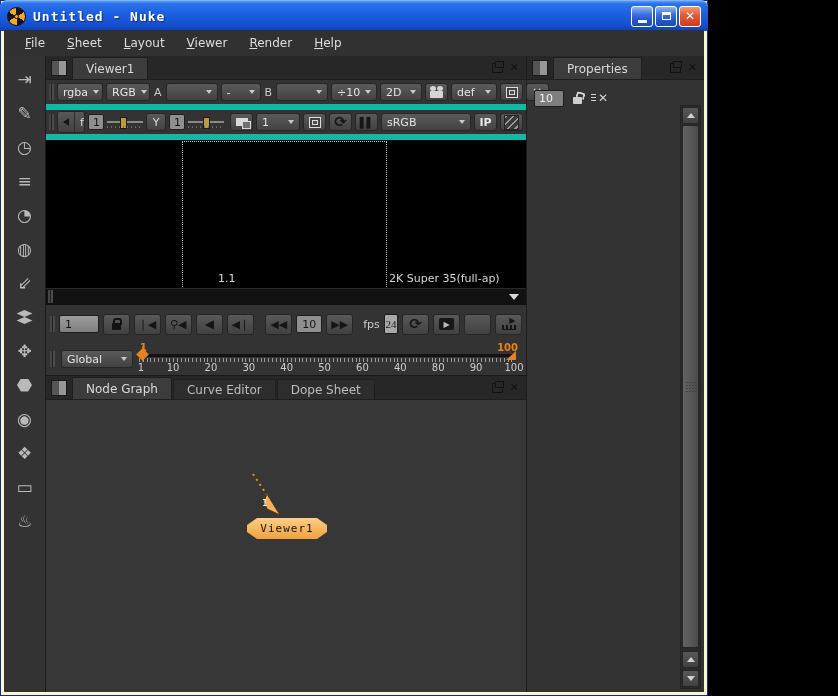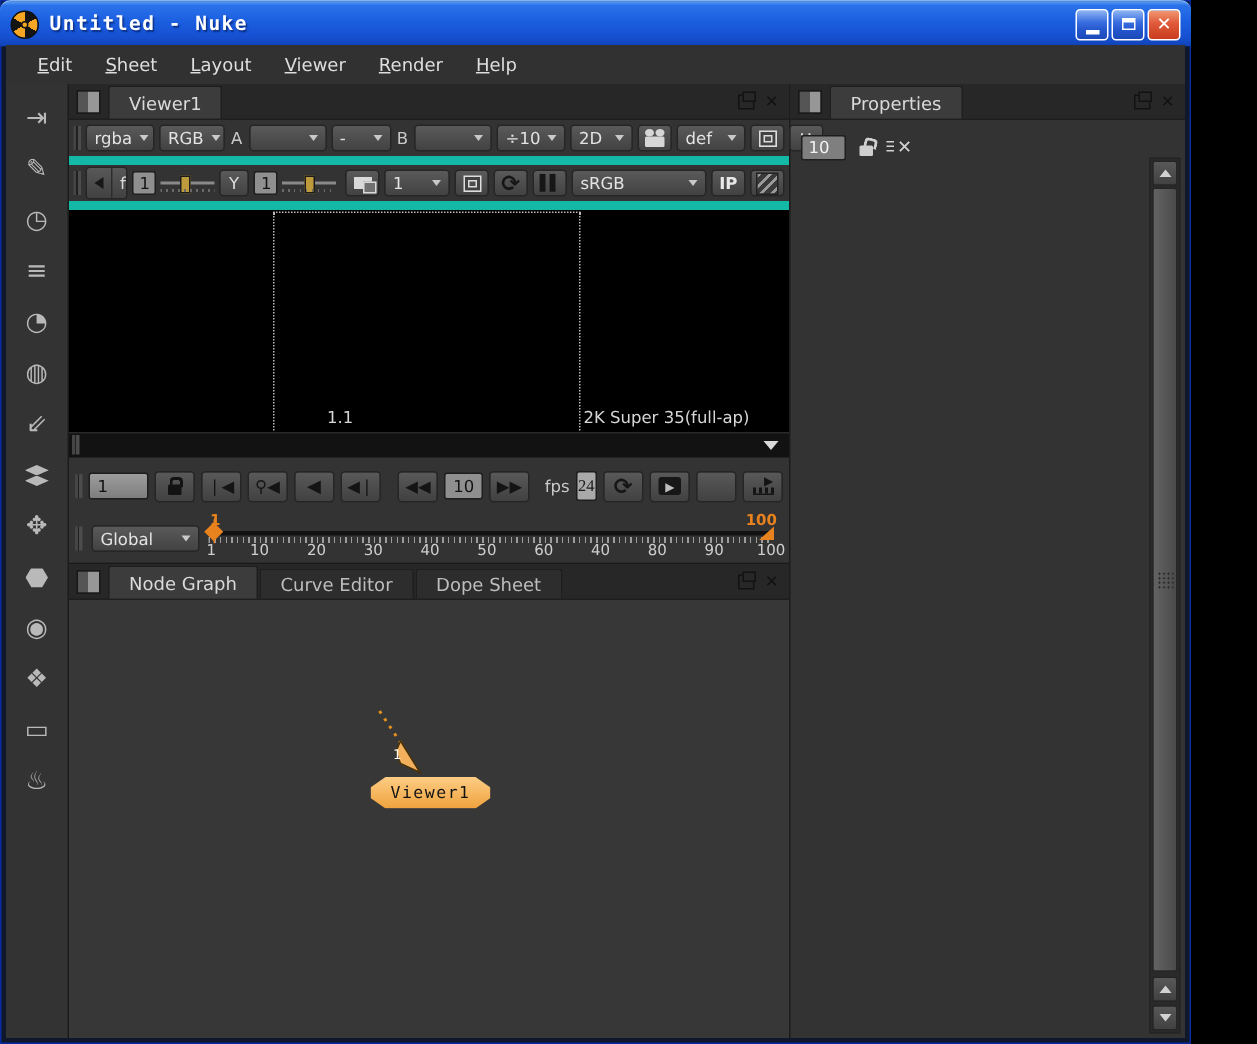--- a/index.html
+++ b/index.html
@@ -1,16 +1,16 @@
 <!DOCTYPE html>
 <html><head>
 <meta charset="utf-8">
 <style>
   html,body{margin:0;padding:0;background:#000;}
-  .window{position:relative;width:794px;height:696px;background:#0f172a;
+  .window{position:relative;width:708px;height:696px;background:#fef9c3;
     font-family:"DejaVu Sans","Liberation Sans",sans-serif;font-size:11px;color:#c9c9c9;
     box-shadow:inset 0 0 0 1px #0a2aa0;}
   
   .titlebar{height:30px;border-radius:7px 7px 0 0;display:flex;align-items:center;padding:0 7px;
     background:linear-gradient(180deg,#5a9cf5 0%,#2a72ea 9%,#1b5ee0 45%,#164fd0 80%,#0f41b4 100%);
     border-top:1px solid #7fb4f8;}
   .app-icon{width:17px;height:17px;border-radius:50%;flex:0 0 auto;border:1px solid #101010;
     background:conic-gradient(#141414 0 60deg,#f5a623 60deg 120deg,#141414 120deg 180deg,#f5a623 180deg 240deg,#141414 240deg 300deg,#f5a623 300deg 360deg);}
   .app-icon::after{content:"";display:block;width:5px;height:5px;margin:6px auto;border-radius:50%;background:#f5a623;border:1px solid #141414;box-sizing:border-box;}
   .title-text{margin-left:7px;color:#fff;font-weight:bold;font-size:13px;letter-spacing:1px;
@@ -168,21 +168,21 @@
         </div>
       <div class="win-btn close">
           <span>✕</span>
         </div>
     </div>
   </div>
 
   <div class="frame">
 
     <div class="menubar">
-      <span class="menu-item">Edit</span>
+      <span class="menu-item">File</span>
       <span class="menu-item">Sheet</span>
       <span class="menu-item">Layout</span>
       <span class="menu-item">Viewer</span>
       <span class="menu-item">Render</span>
       <span class="menu-item">Help</span>
     </div>
 
     <div class="main">
 
       <div class="toolbar" id="left-toolbar">

